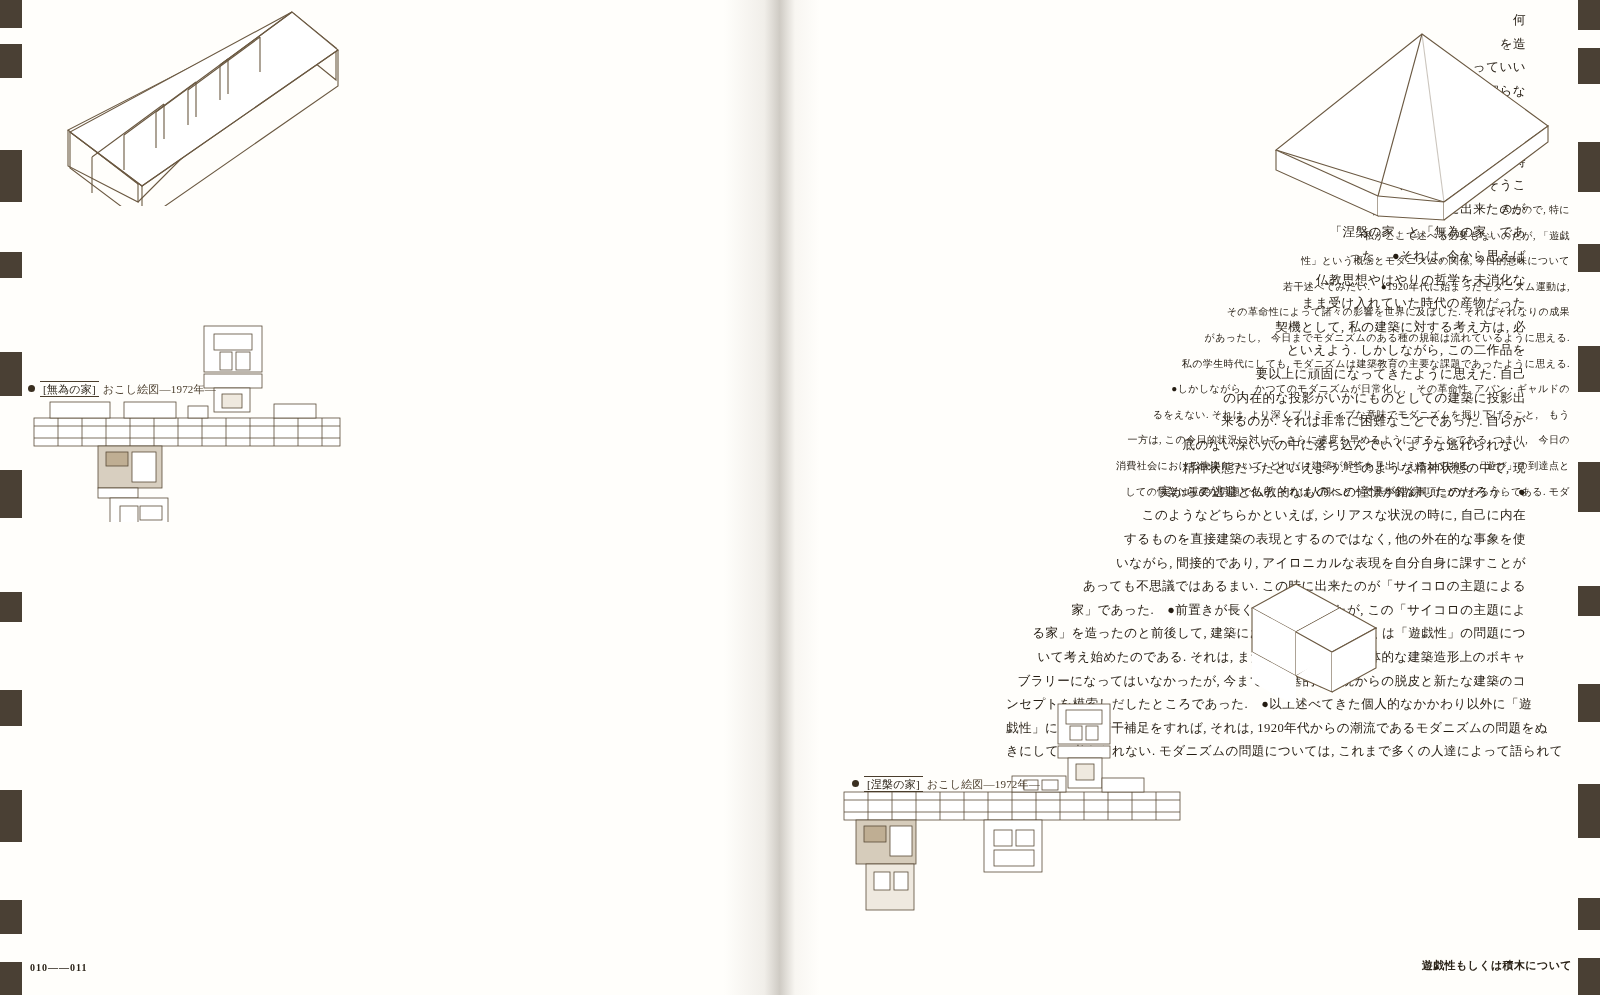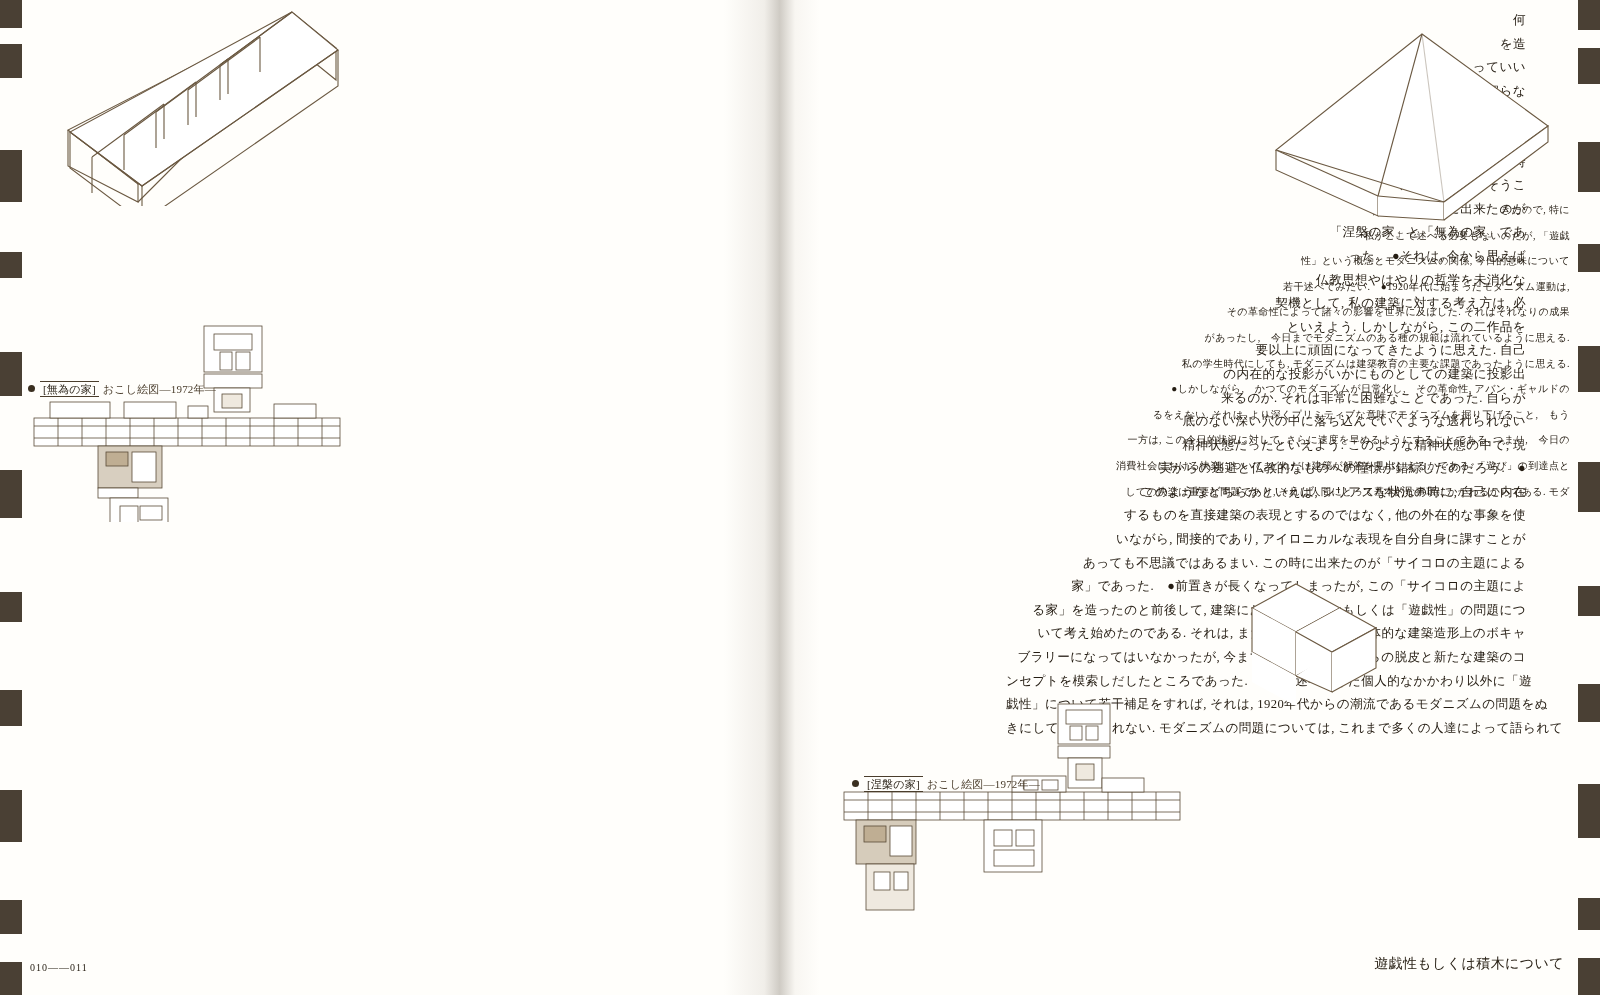--- a/index.html
+++ b/index.html
@@ -103,23 +103,24 @@
 
   #caption-muifu { left: 28px;  top: 382px; }
   #caption-nehan { left: 852px; top: 777px; text-align: center; }
 
   
   .folio {
     position: absolute;
     font-size: 10px;
     color: #2a2217;
     letter-spacing: 1px;
+    font-weight: bold;
   }
   #folio-left  { left: 30px;  bottom: 22px; }
-  #folio-right { right: 36px; bottom: 22px; font-size: 14px; letter-spacing: 0.4px; }
+  #folio-right { right: 28px; bottom: 22px; font-size: 11px; letter-spacing: 0.4px; }
 
   
   .drawing {
     position: absolute;
   }
   .drawing svg { display: block; }
 
   #draw-bar   { left: 46px;  top: 6px; }
   #draw-wedge { left: 1248px; top: 30px; }
   #draw-cube  { left: 1230px; top: 580px; }
@@ -244,20 +245,21 @@
     <span class="line">っていい</span>
     <span class="line">のか解らな</span>
     <span class="line">い状態, 自分</span>
     <span class="line">自身で解答が見出</span>
     <span class="line">しえない不安定な時</span>
     <span class="line">期を過ごした. そうこ</span>
     <span class="line">うしている時に出来たのが</span>
     <span class="line">「涅槃の家」と「無為の家」であ</span>
     <span class="line">った.　●それは, 今から思えば</span>
     <span class="line">仏教思想やはやりの哲学を未消化な</span>
+    <span class="line">まま受け入れていた時代の産物だった</span>
     <span class="line">契機として, 私の建築に対する考え方は, 必</span>
     <span class="line">といえよう. しかしながら, この二作品を</span>
     <span class="line">要以上に頑固になってきたように思えた. 自己</span>
     <span class="line">の内在的な投影がいかにものとしての建築に投影出</span>
     <span class="line">来るのか. それは非常に困難なことであった. 自らが</span>
     <span class="line">底のない深い穴の中に落ち込んでいくような逃れられない</span>
     <span class="line">精神状態だったといえよう. このような精神状態の中で, 現</span>
     <span class="line">実からの逃避と仏教的なものへの憧憬が錯綜したのだろう.　●</span>
     <span class="line">このようなどちらかといえば, シリアスな状況の時に, 自己に内在</span>
     <span class="line">するものを直接建築の表現とするのではなく, 他の外在的な事象を使</span>

